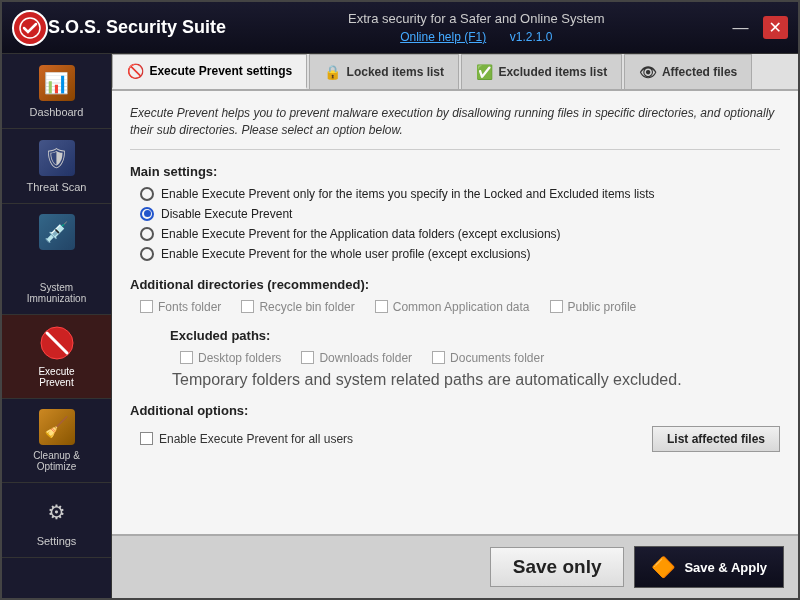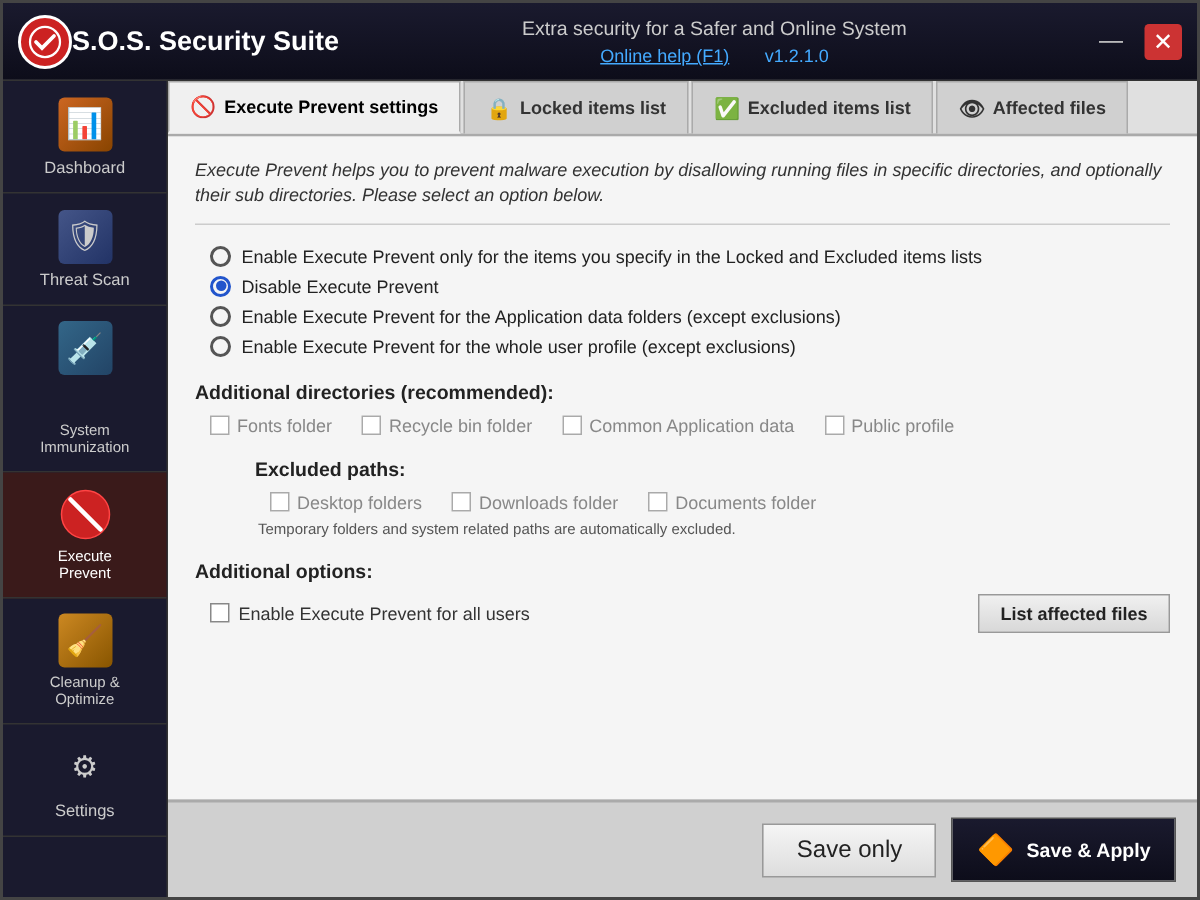--- a/index.html
+++ b/index.html
@@ -87,42 +87,42 @@
 
     .dir-section { margin-bottom: 14px; }
     .checkboxes-row { display: flex; gap: 20px; padding-left: 10px; flex-wrap: wrap; }
     .check-item { display: flex; align-items: center; gap: 5px; font-size: 12px; color: #888; }
     .checkbox-box {
       width: 13px; height: 13px; border: 1px solid #aaa; background: white;
       display: flex; align-items: center; justify-content: center; flex-shrink: 0;
     }
 
     .excluded-section { margin-bottom: 14px; margin-left: 40px; }
-    .excluded-note { font-size: 10px; color: #555; margin-top: 6px; padding-left: 2px; }
+    .excluded-note { font-size: 16px; color: #555; margin-top: 6px; padding-left: 2px; }
 
     .additional-section { margin-bottom: 10px; }
     .additional-row { display: flex; align-items: center; justify-content: space-between; padding-left: 10px; }
     .check-item-main { display: flex; align-items: center; gap: 6px; font-size: 12px; color: #333; }
 
     .list-affected-btn {
       background: linear-gradient(180deg, #f0f0f0, #d8d8d8);
       border: 1px solid #999; padding: 5px 14px; font-size: 12px; cursor: pointer;
       color: #222; font-weight: bold;
     }
 
     
     .footer {
       display: flex; justify-content: flex-end; align-items: center; gap: 10px;
       padding: 10px 14px; background: #d0d0d0; border-top: 2px solid #aaa;
       min-height: 52px;
     }
     .btn-save-only {
       background: linear-gradient(180deg, #f5f5f5, #ddd);
-      border: 1px solid #999; padding: 8px 22px; font-size: 16px; cursor: pointer;
-      color: #222; font-weight: normal;
+      border: 1px solid #999; padding: 8px 22px; font-size: 19px; cursor: pointer;
+      color: #222; font-weight: bold;
     }
     .btn-save-apply {
       background: linear-gradient(180deg, #1a1a2e, #0d0d1a);
       border: 1px solid #555; padding: 8px 16px; font-size: 13px; cursor: pointer;
       color: white; font-weight: bold; display: flex; align-items: center; gap: 8px;
     }
   </style>
 </head>
 <body>
 
@@ -200,20 +200,21 @@
         </div>
         <div class="tab">
           <span class="tab-icon">👁</span>
           <span>Affected files</span>
         </div>
       </div>
 
       <div class="panel">
         <p class="panel-desc">Execute Prevent helps you to prevent malware execution by disallowing running files in specific directories, and optionally their sub directories. Please select an option below.</p>
 
+        <div class="section-title">Main settings:</div>
         <div class="radio-group">
           <label class="radio-item">
             <div class="radio-circle"></div>
             <span>Enable Execute Prevent only for the items you specify in the Locked and Excluded items lists</span>
           </label>
           <label class="radio-item">
             <div class="radio-circle selected"></div>
             <span>Disable Execute Prevent</span>
           </label>
           <label class="radio-item">

